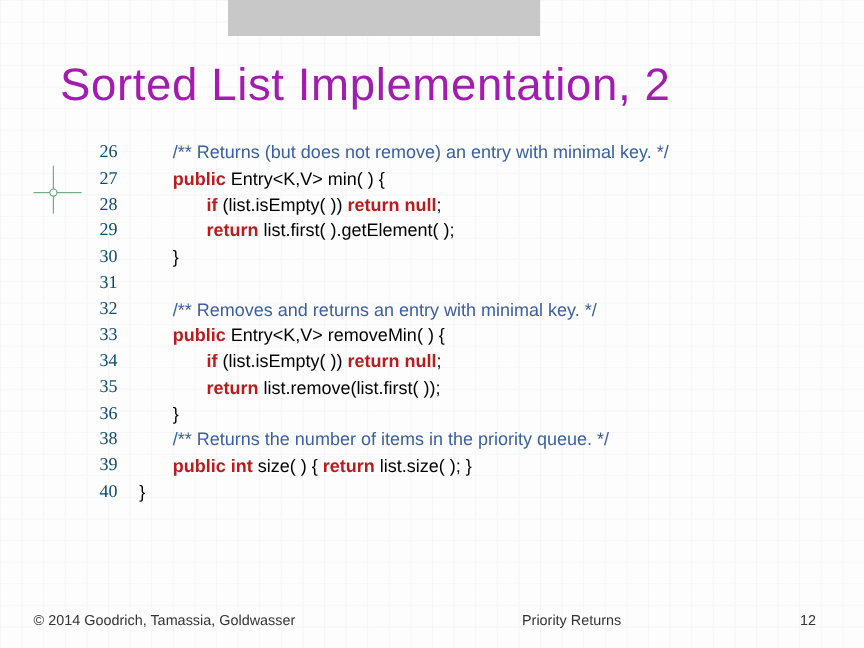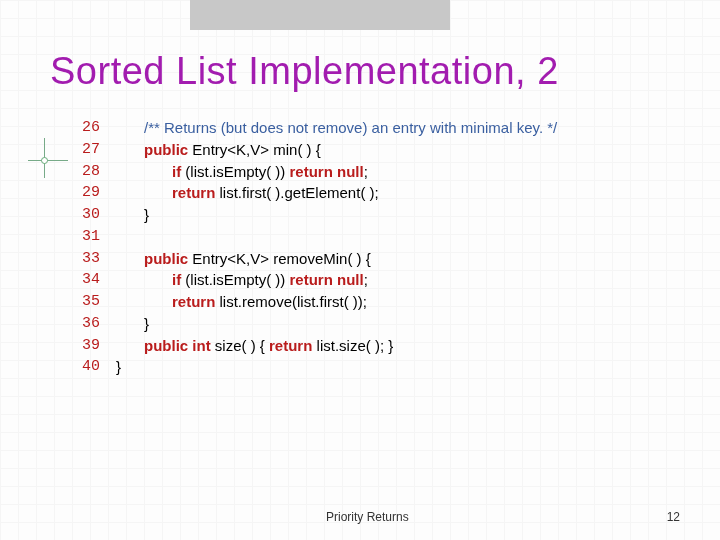--- a/index.html
+++ b/index.html
@@ -50,23 +50,23 @@
   .code-block {
     margin-left: 32px;
     font-family: "Lucida Sans", "Trebuchet MS", sans-serif;
     font-size: 15px;
     line-height: 1.45;
   }
   .code-row { display: flex; white-space: pre; }
   .ln {
     width: 34px;
     text-align: right;
-    color: #b91c1c;
+    color: #0c4a6e;
     padding-right: 18px;
-    font-family: Liberation Mono, monospace;
+    font-family: Liberation Serif, serif;
     font-size: 15px;
   }
   .code { flex: 1; }
   .kw   { color: #b91c1c; font-weight: bold; }
   .cm   { color: #3a5fa0; }
   .ind1 { padding-left: 28px; display:inline-block; }
   .ind2 { padding-left: 56px; display:inline-block; }
 
   .footer {
     position: absolute;
@@ -96,25 +96,28 @@
       <div class="dot"></div>
   </div>
 
   <div class="code-block" id="code-block">
       <div class="code-row"><span class="ln">26</span><span class="code"><span class="ind1"><span class="cm">/** Returns (but does not remove) an entry with minimal key. */</span></span></span></div>
       <div class="code-row"><span class="ln">27</span><span class="code"><span class="ind1"><span class="kw">public</span> Entry&lt;K,V&gt; min( ) {</span></span></div>
       <div class="code-row"><span class="ln">28</span><span class="code"><span class="ind2"><span class="kw">if</span> (list.isEmpty( )) <span class="kw">return null</span>;</span></span></div>
       <div class="code-row"><span class="ln">29</span><span class="code"><span class="ind2"><span class="kw">return</span> list.first( ).getElement( );</span></span></div>
       <div class="code-row"><span class="ln">30</span><span class="code"><span class="ind1">}</span></span></div>
       <div class="code-row"><span class="ln">31</span><span class="code">&nbsp;</span></div>
+      <div class="code-row"><span class="ln">32</span><span class="code"><span class="ind1"><span class="cm">/** Removes and returns an entry with minimal key. */</span></span></span></div>
       <div class="code-row"><span class="ln">33</span><span class="code"><span class="ind1"><span class="kw">public</span> Entry&lt;K,V&gt; removeMin( ) {</span></span></div>
       <div class="code-row"><span class="ln">34</span><span class="code"><span class="ind2"><span class="kw">if</span> (list.isEmpty( )) <span class="kw">return null</span>;</span></span></div>
       <div class="code-row"><span class="ln">35</span><span class="code"><span class="ind2"><span class="kw">return</span> list.remove(list.first( ));</span></span></div>
       <div class="code-row"><span class="ln">36</span><span class="code"><span class="ind1">}</span></span></div>
+      <div class="code-row"><span class="ln">38</span><span class="code"><span class="ind1"><span class="cm">/** Returns the number of items in the priority queue. */</span></span></span></div>
       <div class="code-row"><span class="ln">39</span><span class="code"><span class="ind1"><span class="kw">public int</span> size( ) { <span class="kw">return</span> list.size( ); }</span></span></div>
       <div class="code-row"><span class="ln">40</span><span class="code"><span class="">}</span></span></div>
     </div>
 </div>
 
 <div class="footer">
+  <span class="left">© 2014 Goodrich, Tamassia, Goldwasser</span>
   <span class="mid">Priority Returns</span>
   <span class="right">12</span>
 </div>
 
 </body></html>

